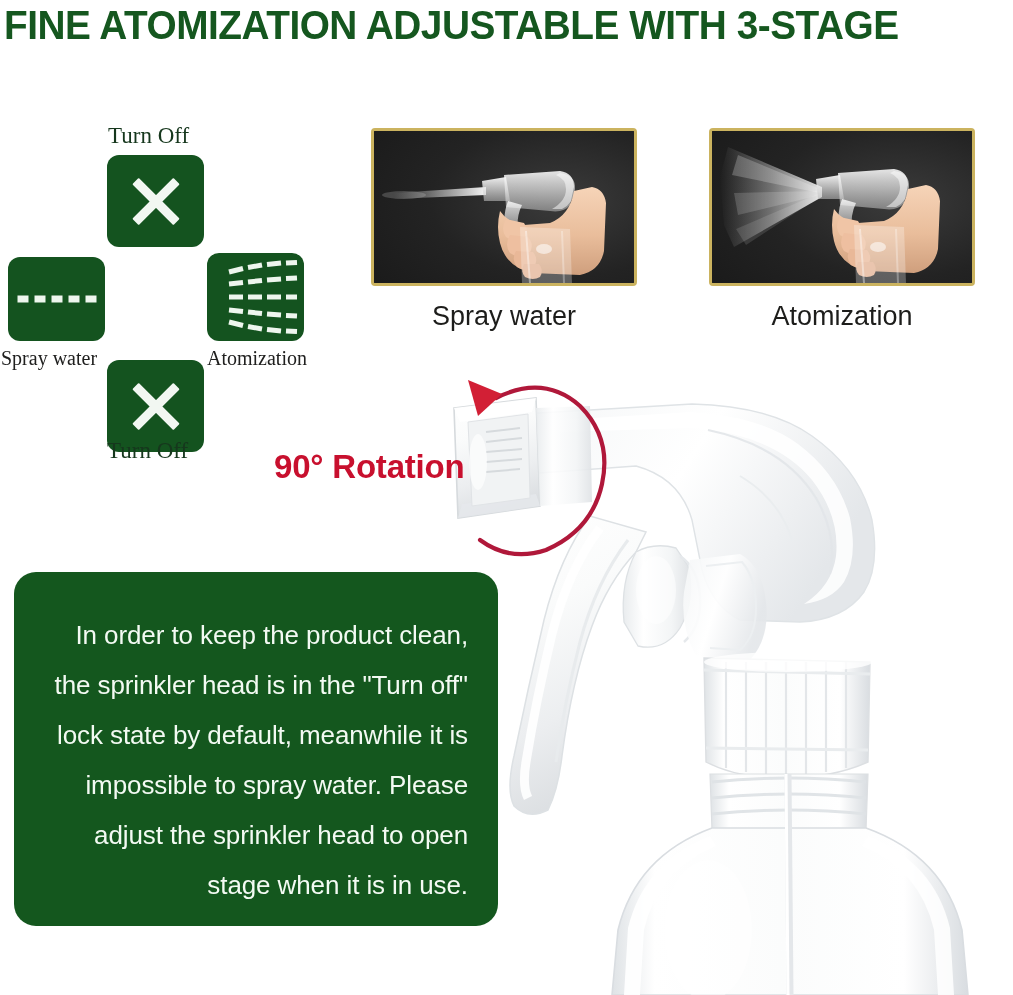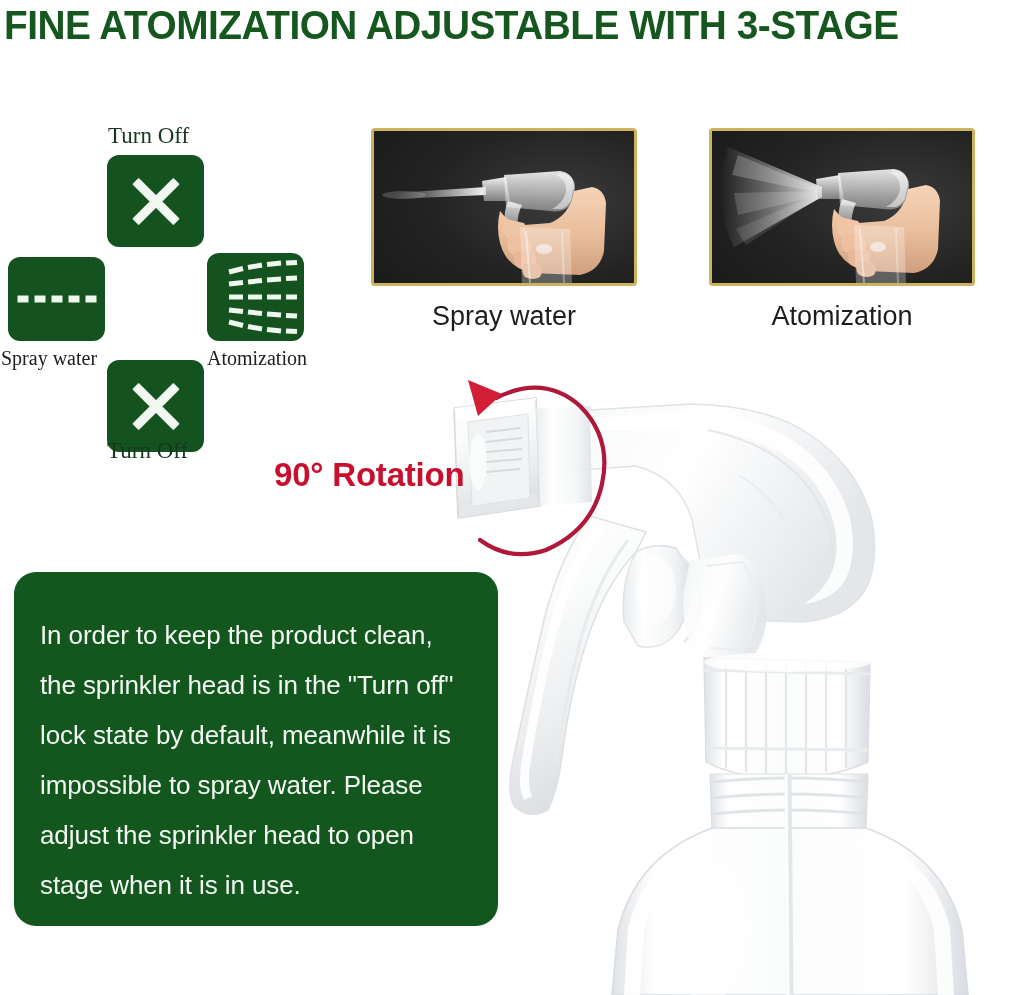--- a/index.html
+++ b/index.html
@@ -144,21 +144,20 @@
   #rotation-label {
     position: absolute;
     left: 274px;
     top: 448px;
     color: #c8102e;
     font-weight: bold;
     font-size: 33px;
     line-height: 38px;
     white-space: nowrap;
     letter-spacing: -0.2px;
-    margin-top: 8px;
   }
 
   
   #rotation-arrow {
     position: absolute;
     left: 452px;
     top: 372px;
     width: 170px;
     height: 185px;
   }
@@ -182,20 +181,21 @@
     background: #14571e;
     border-radius: 22px;
     box-sizing: border-box;
     padding: 38px 30px 10px 26px;
   }
   #info-box-text {
     color: #f3faf3;
     font-size: 26px;
     line-height: 50px;
     letter-spacing: -0.1px;
+    text-align: right;
   }
 </style>
 </head>
 <body>
 
 <div id="page-title">FINE ATOMIZATION ADJUSTABLE  WITH 3-STAGE</div>
 
 <div id="icon-cluster">
 
   <div class="cluster-label" id="label-turnoff-top">Turn Off</div>

